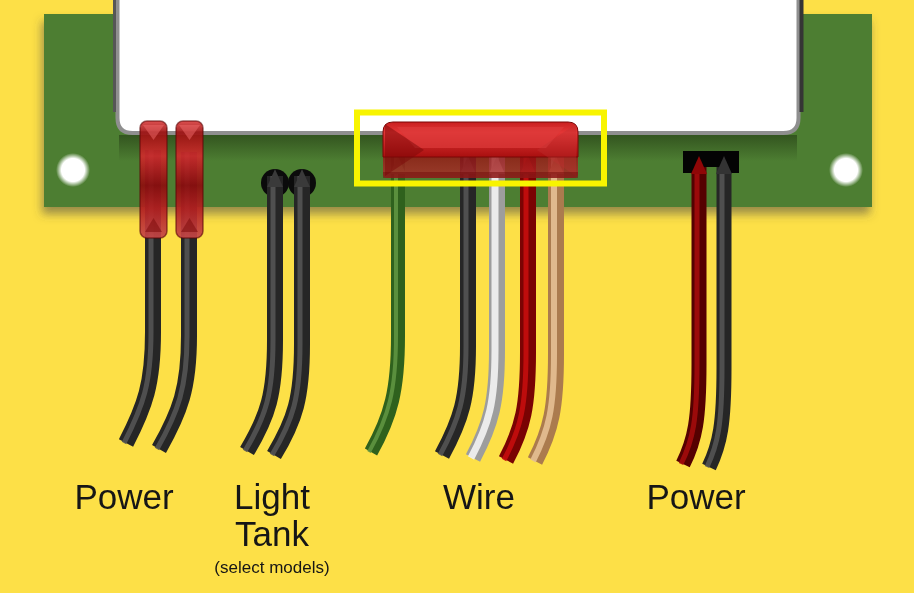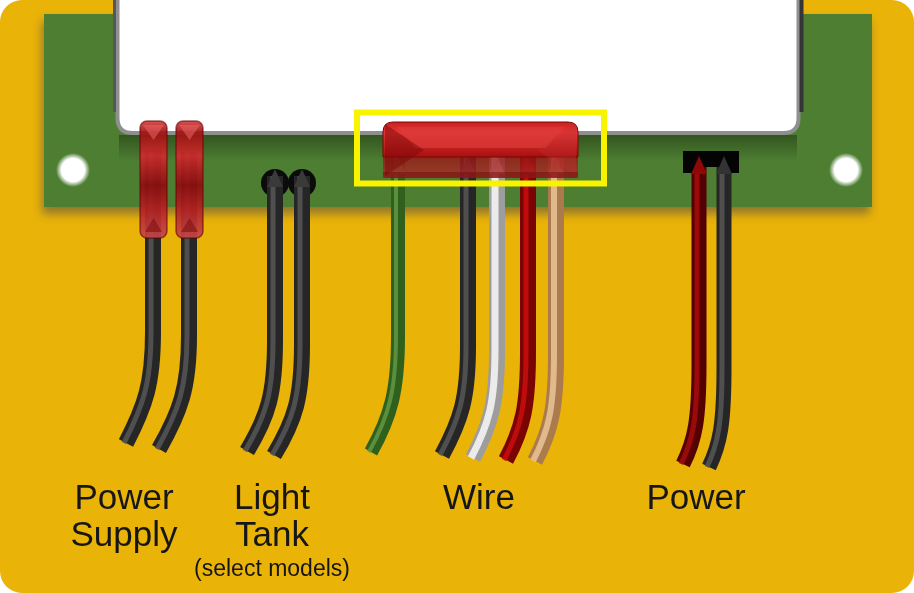--- a/index.html
+++ b/index.html
@@ -1,37 +1,36 @@
 <!DOCTYPE html>
 <html><head>
 <meta charset="utf-8">
 <style>
   html, body { margin: 0; padding: 0; background: #ffffff; }
   #stage {
     position: relative;
     width: 914px;
     height: 593px;
     overflow: hidden;
-    background: #eab308;
+    background: #fde047;
     font-family: "Liberation Sans", sans-serif;
-    border-radius: 22px;
   }
   #diagram-svg { position: absolute; left: 0; top: 0; }
   .conn-label {
     position: absolute;
     transform: translateX(-50%);
     text-align: center;
     color: #161616;
     font-size: 35px;
     line-height: 37px;
     white-space: nowrap;
     letter-spacing: 0px;
   }
   .conn-label .note {
-    font-size: 23px;
+    font-size: 17px;
     line-height: 26px;
     margin-top: 3px;
   }
 </style>
 </head>
 <body>
 
 <div id="stage">
 
 <svg id="diagram-svg" width="914" height="593" viewBox="0 0 914 593">
@@ -148,21 +147,20 @@
     <path d="M683 151 H739 V173 H727 V167 H695 V173 H683 Z" fill="#040404"></path>
     <polygon points="691,174 707,174 699,156" fill="#8f0707"></polygon>
     <polygon points="716,174 732,174 724,156" fill="#333333"></polygon>
   </g>
 
   <rect x="357" y="112.5" width="247" height="71" fill="none" stroke-width="6" stroke="#f8f400"></rect>
 </svg>
 
 <div class="conn-label" style="left:124px; top:478px;">
   <div>Power</div>
-  <div>Supply</div>
 </div>
 
 <div class="conn-label" style="left:272px; top:478px;">
   <div>Light</div>
   <div>Tank</div>
   <div class="note">(select models)</div>
 </div>
 
 <div class="conn-label" style="left:479px; top:478px;">
   <div>Wire</div>

